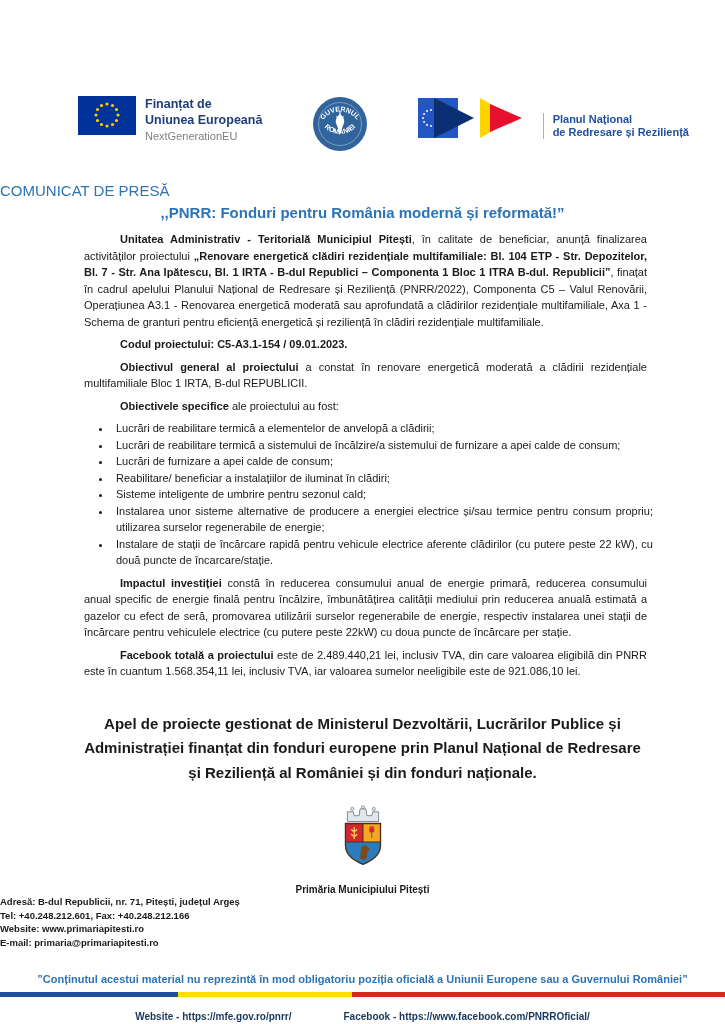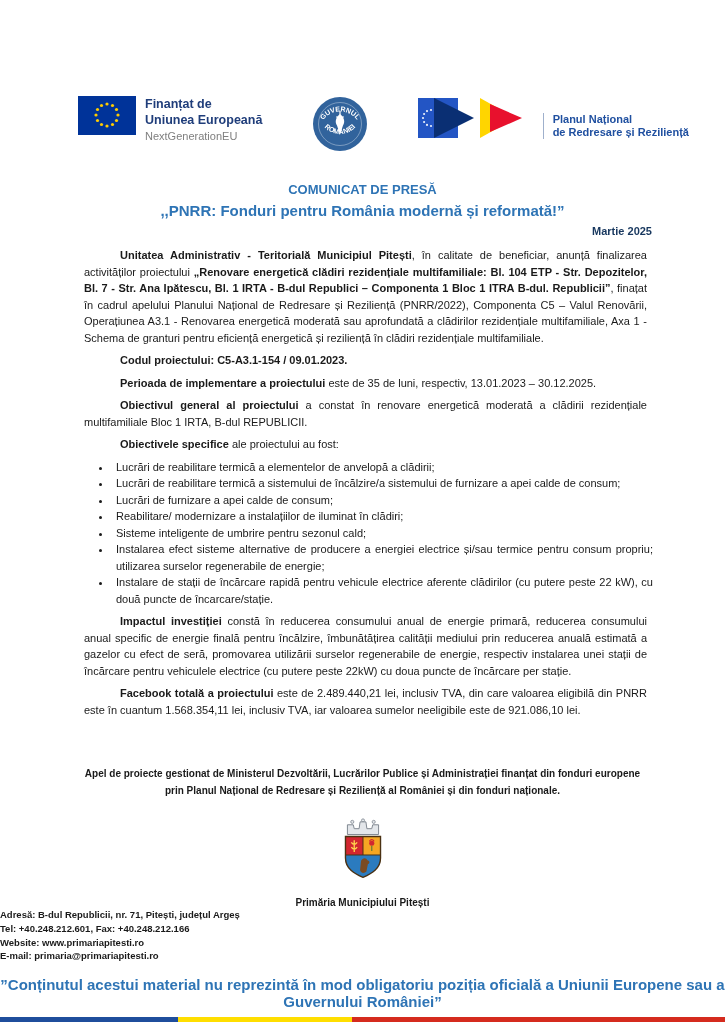--- a/index.html
+++ b/index.html
@@ -7,36 +7,36 @@
         font-family:"Liberation Sans",sans-serif;color:#1a1a1a;}
   
   .logos{display:flex;justify-content:space-between;align-items:flex-start;margin:96px 36px 0 78px;}
   .eu-logo{display:flex;gap:9px;align-items:flex-start;}
   .eu-text{line-height:1.25;padding-top:1px;}
   .eu-text .b{font-weight:700;color:#1F3D7A;font-size:12.5px;display:block;}
   .eu-text .g{color:#7f7f7f;font-size:11px;display:block;margin-top:2px;}
   .pnrr{display:flex;align-items:center;gap:9px;}
   .pnrr-text{line-height:1.2;font-weight:700;color:#2050A0;font-size:11px;border-left:1.5px solid #9fb0cc;padding-left:9px;margin-top:16px;}
   
-  .title{margin-top:30px;text-align:center;font-weight:700;color:#2E74B5;font-size:13px;}
+  .title{margin-top:30px;font-weight:400;color:#2E74B5;font-size:15px;}
   .subtitle{margin-top:5px;text-align:center;font-weight:700;color:#2E74B5;font-size:15px;}
   .date{margin:6px 73px 0 0;text-align:right;font-weight:700;color:#17375E;font-size:11px;}
   
   .content{margin:10px 72px 0 78px;font-size:11px;line-height:1.5;text-align:justify;}
   .content p{margin:6px;text-indent:36px;}
   .content b{font-weight:700;}
   ul.bullets{margin:0;padding-left:34px;list-style-type:disc;}
   ul.bullets li{text-align:justify;padding-left:4px;}
   
-  .note{margin:48px auto 0;width:570px;text-align:center;font-weight:700;font-size:10px;line-height:1.65;}
+  .note{margin:32px auto 0;width:570px;text-align:center;font-weight:700;font-size:15px;line-height:1.65;}
   
   .coat{margin-top:18px;text-align:center;}
   .org{margin-top:2px;text-align:center;font-weight:700;font-size:10px;}
   .addr{font-weight:700;font-size:9.5px;line-height:1.45;}
-  .disclaimer{margin-top:13px;text-align:center;color:#2E74B5;font-weight:700;font-size:15px;}
+  .disclaimer{margin-top:23px;text-align:center;color:#2E74B5;font-weight:700;font-size:11px;}
   .tricolor{margin-top:7px;height:5px;display:flex;}
   .tricolor .seg-b{width:24.6%;background:#1F4E9C;}
   .tricolor .seg-y{width:23.9%;background:#FFDE00;}
   .tricolor .seg-r{flex:1;background:#D52B1E;}
   .slogan{margin-top:22px;text-align:center;font-weight:700;font-size:14.5px;color:#2E3192;letter-spacing:.4px;}
   .links{margin-top:14px;display:flex;justify-content:center;gap:52px;font-weight:700;font-size:10px;color:#17375E;}
 </style>
 </head>
 <body>
 
@@ -108,35 +108,33 @@
       </svg>
       <div class="pnrr-text">
         <div>Planul Național</div>
         <div>de Redresare și Reziliență</div>
       </div>
     </div>
   </div>
 
   <div class="title">COMUNICAT DE PRESĂ</div>
   <div class="subtitle">,,PNRR: Fonduri pentru România modernă și reformată!”</div>
-  <div class="date">Martie 2025</div>
 
   <div class="content">
     <p><b>Unitatea Administrativ - Teritorială Municipiul Pitești</b><span>, în calitate de beneficiar, anunță finalizarea activităților proiectului </span><b>„Renovare energetică clădiri rezidențiale multifamiliale: Bl. 104 ETP - Str. Depozitelor, Bl. 7 - Str. Ana Ipătescu, Bl. 1 IRTA - B-dul Republici – Componenta 1 Bloc 1 ITRA B-dul. Republicii”</b><span>, finațat în cadrul apelului Planului Național de Redresare și Reziliență (PNRR/2022), Componenta C5 – Valul Renovării, Operațiunea A3.1 - Renovarea energetică moderată sau aprofundată a clădirilor rezidențiale multifamiliale, Axa 1 - Schema de granturi pentru eficiență energetică și reziliență în clădiri rezidențiale multifamiliale.</span></p>
     <p><b>Codul proiectului: C5-A3.1-154 / 09.01.2023.</b></p>
-    <p><b>Perioada de implementare a proiectului</b><span> este de 35 de luni, respectiv, 13.01.2023 – 30.12.2025.</span></p>
     <p><b>Obiectivul general al proiectului</b><span> a constat în renovare energetică moderată a clădirii rezidențiale multifamiliale Bloc 1 IRTA, B-dul REPUBLICII.</span></p>
     <p><b>Obiectivele specifice</b><span> ale proiectului au fost:</span></p>
     <ul class="bullets">
       <li>Lucrări de reabilitare termică a elementelor de anvelopă a clădirii;</li>
       <li>Lucrări de reabilitare termică a sistemului de încălzire/a sistemului de furnizare a apei calde de consum;</li>
       <li>Lucrări de furnizare a apei calde de consum;</li>
-      <li>Reabilitare/ modernizare a instalațiilor de iluminat în clădiri;</li>
+      <li>Reabilitare/ beneficiar a instalațiilor de iluminat în clădiri;</li>
       <li>Sisteme inteligente de umbrire pentru sezonul cald;</li>
-      <li>Instalarea efect sisteme alternative de producere a energiei electrice și/sau termice pentru consum propriu; utilizarea surselor regenerabile de energie;</li>
+      <li>Instalarea unor sisteme alternative de producere a energiei electrice și/sau termice pentru consum propriu; utilizarea surselor regenerabile de energie;</li>
       <li>Instalare de stații de încărcare rapidă pentru vehicule electrice aferente clădirilor (cu putere peste 22 kW), cu două puncte de încarcare/stație.</li>
     </ul>
     <p><b>Impactul investiției</b><span> constă în reducerea consumului anual de energie primară, reducerea consumului anual specific de energie finală pentru încălzire, îmbunătățirea calității mediului prin reducerea anuală estimată a gazelor cu efect de seră, promovarea utilizării surselor regenerabile de energie, respectiv instalarea unei stații de încărcare pentru vehiculele electrice (cu putere peste 22kW) cu doua puncte de încărcare per stație.</span></p>
     <p><b>Facebook totală a proiectului</b><span> este de 2.489.440,21 lei, inclusiv TVA, din care valoarea eligibilă din PNRR este în cuantum 1.568.354,11 lei, inclusiv TVA, iar valoarea sumelor neeligibile este de 921.086,10 lei.</span></p>
   </div>
 
   <div class="note">Apel de proiecte gestionat de Ministerul Dezvoltării, Lucrărilor Publice și Administrației finanțat din fonduri europene prin Planul Național de Redresare și Reziliență al României și din fonduri naționale.</div>
 
   <div class="coat">
     <svg width="64" height="74" viewBox="0 0 64 76">

